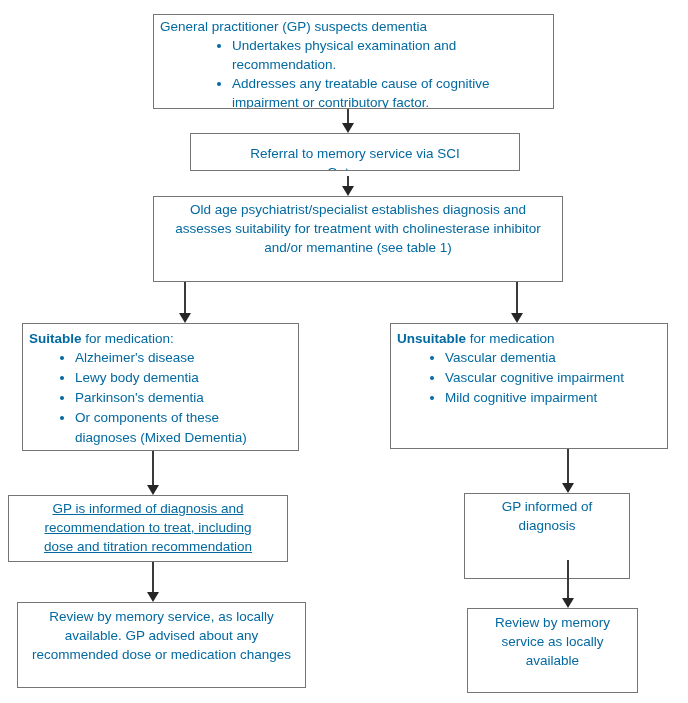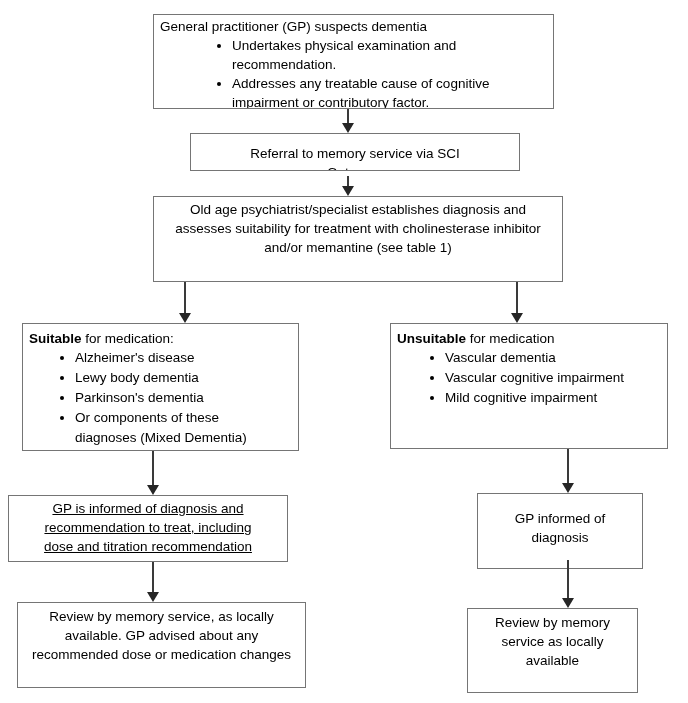--- a/index.html
+++ b/index.html
@@ -3,42 +3,42 @@
 <meta charset="utf-8">
 <style>
   html,body { margin:0; padding:0; background:#ffffff; }
   #canvas {
     position: relative;
     width: 688px; height: 703px;
     background: #ffffff;
     font-family: "Liberation Sans", "DejaVu Sans", sans-serif;
     font-size: 13.5px;
     line-height: 19px;
-    color: #000000;
+    color: #0369a1;
   }
   .fbox {
     position: absolute;
     background: #ffffff;
     border: 1px solid #757575;
     box-sizing: border-box;
     overflow: hidden;
   }
   .center-text { text-align: center; }
   .fbox p { margin: 0 auto; }
   .fbox ul { margin: 0; }
   .fbox li { margin: 0; padding: 0; }
 
   
   #box-gp-suspects      { left:153px; top:14px;  width:401px; height:95px;  padding:2px 6px; }
   #box-referral         { left:190px; top:133px; width:330px; height:38px;  padding:10px 4px; }
   #box-specialist       { left:153px; top:196px; width:410px; height:86px;  padding:3px 6px; }
   #box-suitable         { left:22px;  top:323px; width:277px; height:128px; padding:5px 6px; }
   #box-unsuitable       { left:390px; top:323px; width:278px; height:126px; padding:5px 6px; }
   #box-gp-informed-treat{ left:8px;   top:495px; width:280px; height:67px;  padding:3px 6px;text-decoration:underline; }
-  #box-gp-informed      { left:477px; top:493px; width:166px; height:76px;  padding:15px 4px; }
+  #box-gp-informed      { left:464px; top:493px; width:166px; height:86px;  padding:3px 4px; }
   #box-review-left      { left:17px;  top:602px; width:289px; height:86px;  padding:4px 6px; }
   #box-review-right     { left:467px; top:608px; width:171px; height:85px;  padding:4px 4px; }
 
   
   #box-referral p          { max-width: 250px; }
   #box-specialist p        { max-width: 394px; }
   #box-gp-informed-treat p { max-width: 240px; }
   #box-gp-informed p       { max-width: 112px; }
   #box-review-left p       { max-width: 260px; }
   #box-review-right p      { max-width: 142px; }

